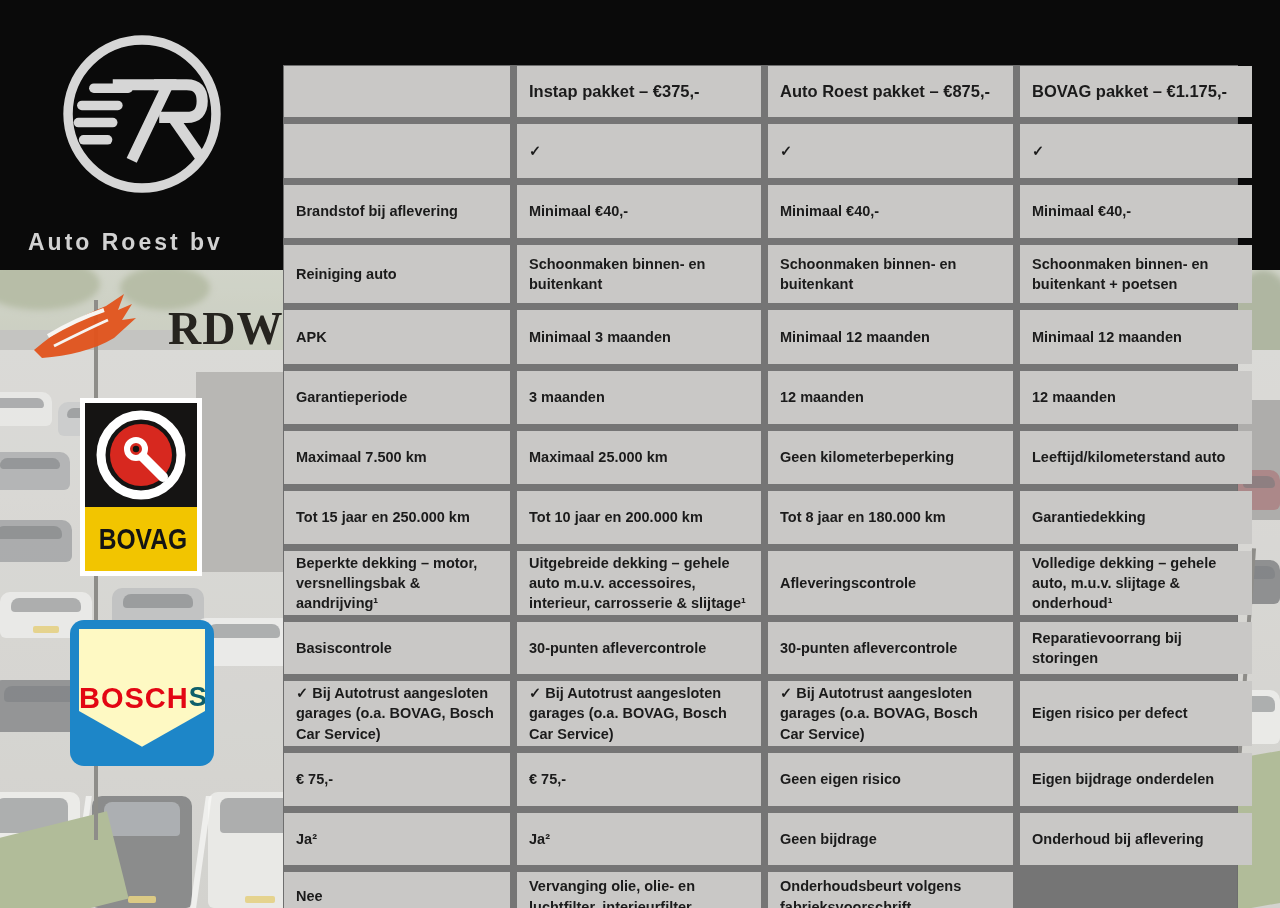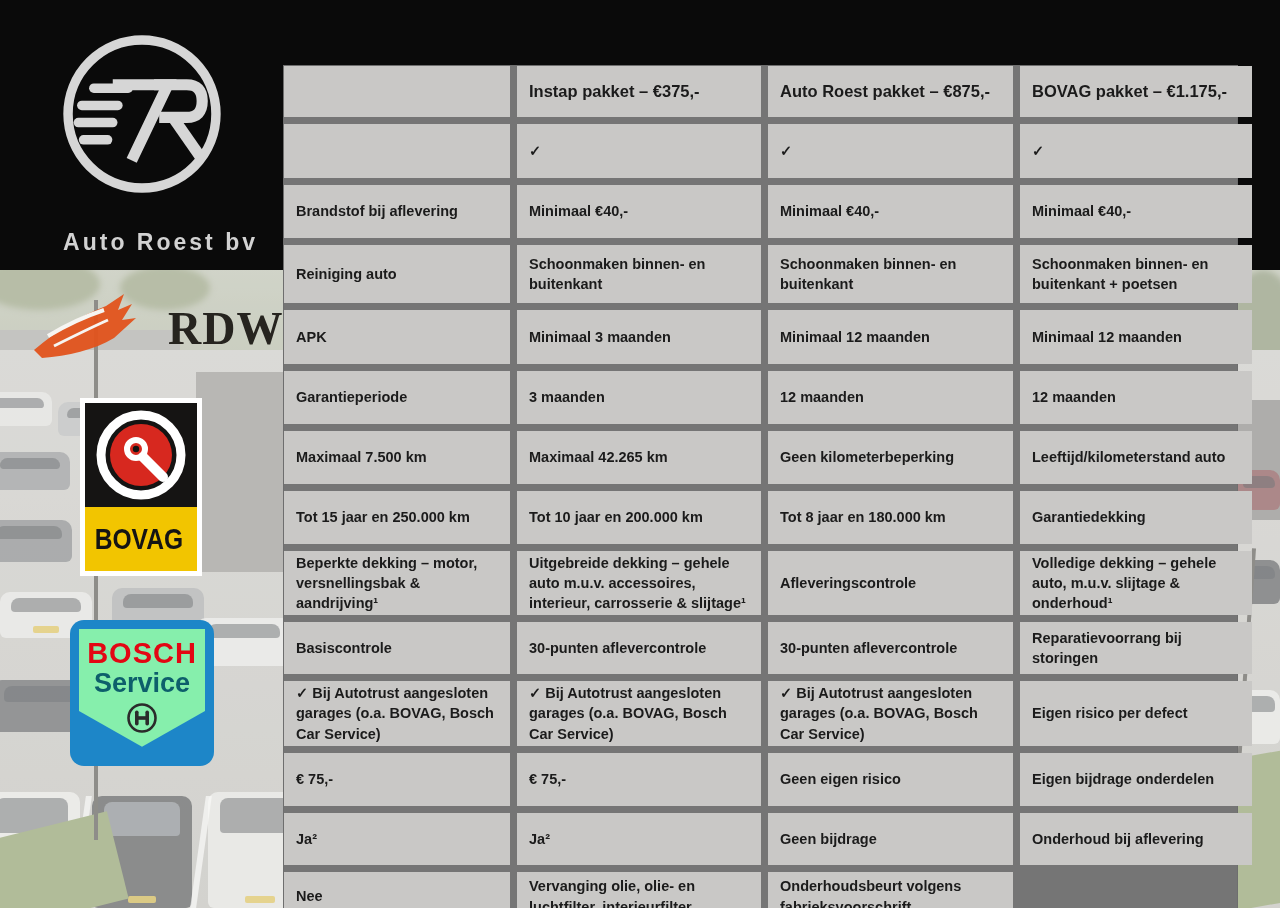--- a/index.html
+++ b/index.html
@@ -22,21 +22,21 @@
            background:#e6c23c;border-radius:2px;opacity:.9;}
   .line{background:rgba(255,255,255,.75);width:6px;}
   .grass{background:#93a46f;}
   .pole{width:4px;background:#5d5b57;}
   .wash{inset:0;background:rgba(236,235,232,.35);}
 
   
   .black-band{position:absolute;left:0;top:0;width:1280px;height:270px;background:#0a0a0a;}
   .brand-block{position:absolute;left:28px;top:18px;width:230px;height:244px;}
   .brand-mark{position:absolute;left:28px;top:8px;}
-  .brand-name{position:absolute;left:0;bottom:6px;width:230px;text-align:right;
+  .brand-name{position:absolute;left:0;bottom:6px;width:230px;text-align:left;
               color:#d2d2d2;font-size:23px;font-weight:bold;letter-spacing:3px;white-space:nowrap;}
 
   
   .cmp{position:absolute;left:283px;top:65px;width:953px;
        display:grid;grid-template-columns:226px 244px 245px 232px;gap:7px;
        background:#757575;border:1px solid #6e6e6e;}
   .cell{background:#c9c8c6;color:#1b1b1b;font-weight:bold;font-size:14.5px;
         line-height:1.4;display:flex;align-items:center;padding:4px 12px;}
   .cell.head{font-size:16.5px;}
 
@@ -44,29 +44,29 @@
   .rdw{position:absolute;left:28px;top:286px;width:220px;height:96px;}
   .rdw svg{position:absolute;left:0;top:0;}
   .rdw-text{position:absolute;left:128px;top:16px;font-family:"Liberation Serif",serif;
             font-weight:bold;font-size:46px;color:#26241f;letter-spacing:1px;margin-left:12px;}
 
   .bovag{position:absolute;left:80px;top:398px;width:122px;height:178px;
          background:#fff;padding:5px;box-sizing:border-box;}
   .bovag-top{position:relative;width:100%;height:62%;background:#151413;
              display:flex;align-items:center;justify-content:center;}
   .bovag-bottom{width:100%;height:38%;background:#f2c500;display:flex;
-                align-items:center;justify-content:flex-start;}
+                align-items:center;justify-content:flex-end;}
   .bovag-word{font-size:30px;font-weight:bold;color:#141414;letter-spacing:0px;
               font-stretch:condensed;transform:scaleX(.82);}
 
   .bosch{position:absolute;left:70px;top:620px;width:144px;height:146px;
          background:#1d86c8;border-radius:14px;padding:9px;box-sizing:border-box;}
-  .bosch-shield{width:100%;height:100%;background:#86efac;
+  .bosch-shield{width:100%;height:100%;background:#fef9c3;
                 clip-path:polygon(0 0,100% 0,100% 64%,50% 92%,0 64%);
-                display:flex;flex-direction:column;align-items:center;padding-top:10px;box-sizing:border-box;}
+                display:flex;align-items:center;padding-top:10px;box-sizing:border-box;}
   .bosch-word1{color:#e30613;font-weight:bold;font-size:29px;letter-spacing:1px;line-height:1;}
   .bosch-word2{color:#0d5f6b;font-weight:bold;font-size:27px;line-height:1.15;}
 </style>
 </head>
 <body>
 
 <div class="stage">
 
   <div class="photo">
     <div class="field"></div>
@@ -200,21 +200,21 @@
       <div class="cell">Schoonmaken binnen- en buitenkant + poetsen</div>
       <div class="cell">APK</div>
       <div class="cell">Minimaal 3 maanden</div>
       <div class="cell">Minimaal 12 maanden</div>
       <div class="cell">Minimaal 12 maanden</div>
       <div class="cell">Garantieperiode</div>
       <div class="cell">3 maanden</div>
       <div class="cell">12 maanden</div>
       <div class="cell">12 maanden</div>
       <div class="cell">Maximaal 7.500 km</div>
-      <div class="cell">Maximaal 42.265 km</div>
+      <div class="cell">Maximaal 25.000 km</div>
       <div class="cell">Geen kilometerbeperking</div>
       <div class="cell">Leeftijd/kilometerstand auto</div>
       <div class="cell">Tot 15 jaar en 250.000 km</div>
       <div class="cell">Tot 10 jaar en 200.000 km</div>
       <div class="cell">Tot 8 jaar en 180.000 km</div>
       <div class="cell">Garantiedekking</div>
       <div class="cell">Beperkte dekking – motor, versnellingsbak &amp; aandrijving¹</div>
       <div class="cell">Uitgebreide dekking – gehele auto m.u.v. accessoires, interieur, carrosserie &amp; slijtage¹</div>
       <div class="cell">Afleveringscontrole</div>
       <div class="cell">Volledige dekking – gehele auto, m.u.v. slijtage &amp; onderhoud¹</div>

